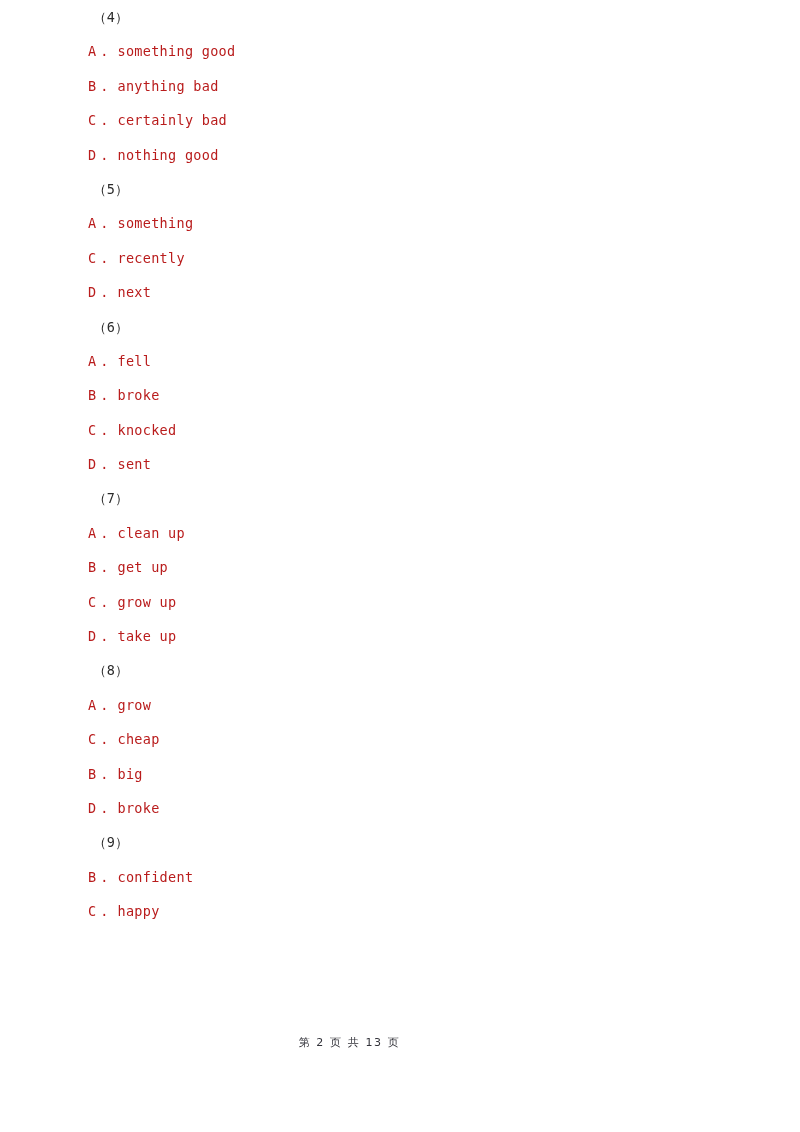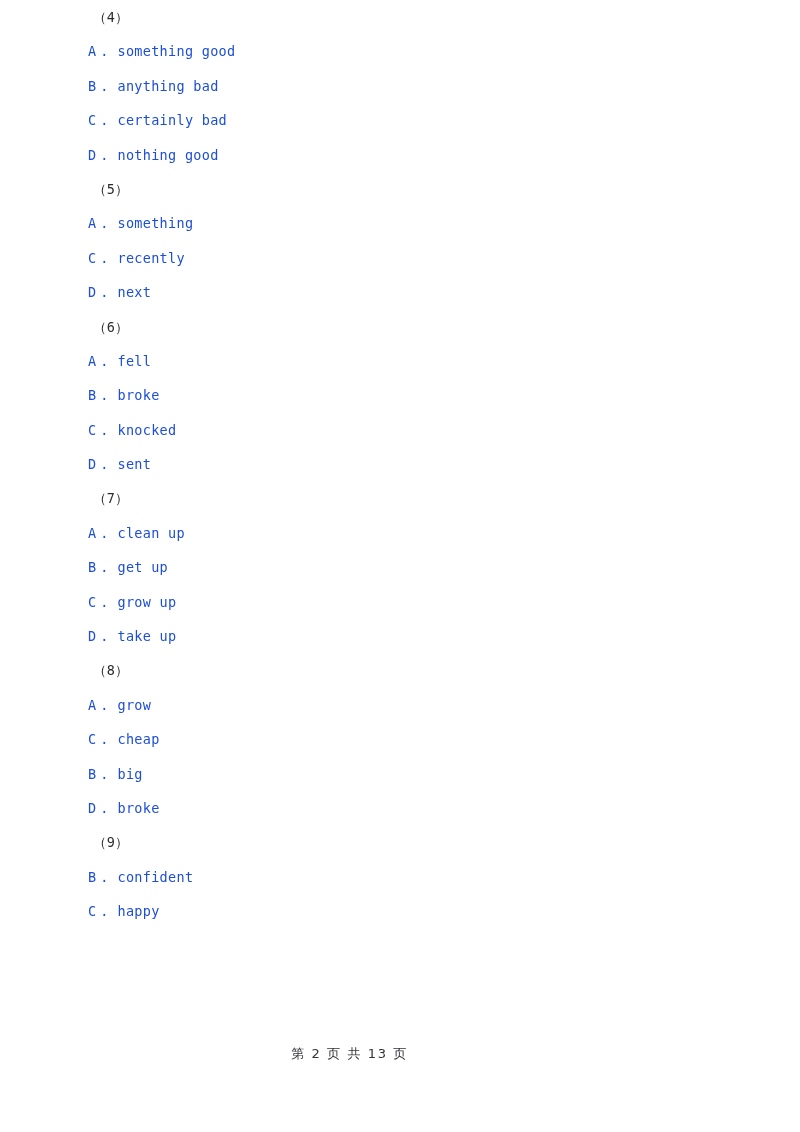--- a/index.html
+++ b/index.html
@@ -36,48 +36,47 @@
     white-space: pre;
     color: #2b2b2b;
   }
   .option-row {
     position: relative;
     height: 34.4px;
     line-height: 34.4px;
     padding-left: 88px;
     font-size: 13.5px;
     white-space: pre;
-    color: #1d4ed8;
+    color: #b91c1c;
   }
   .opt-letter {
     display: inline-block;
     letter-spacing: 0.2px;
   }
   .opt-dot {
     display: inline-block;
     padding-left: 4px;
     padding-right: 9px;
   }
   .opt-text {
     display: inline-block;
     letter-spacing: 0.3px;
   }
   #footer {
     position: absolute;
     left: 0;
     top: 1033px;
     width: 699px;
     text-align: center;
-    font-size: 13px;
+    font-size: 11px;
     line-height: 20px;
     color: #33333a;
     font-family: "DejaVu Sans", "Liberation Sans", sans-serif;
     letter-spacing: 1.6px;
     white-space: pre;
-    margin-top: 11px;
   }
 </style>
 </head>
 <body>
 
 <div id="page">
 
   <div id="content">
       <div class="q-group">
         <div class="q-number">（4）</div>

